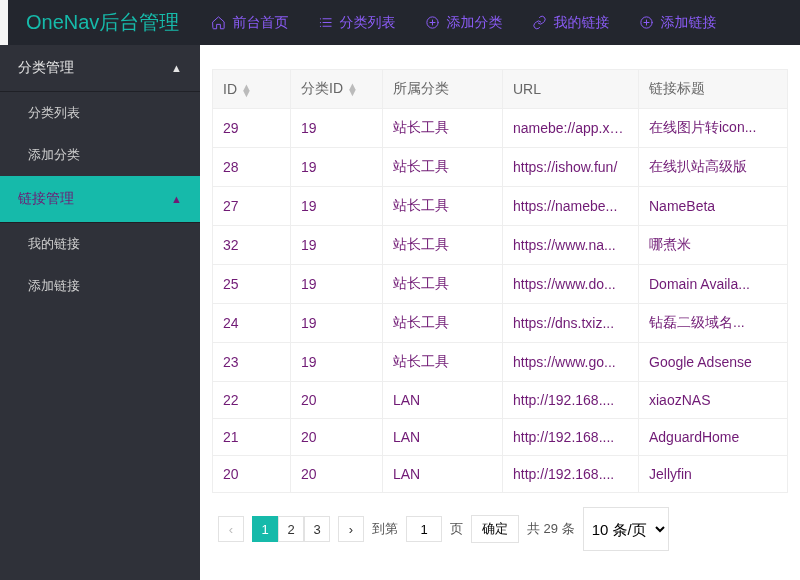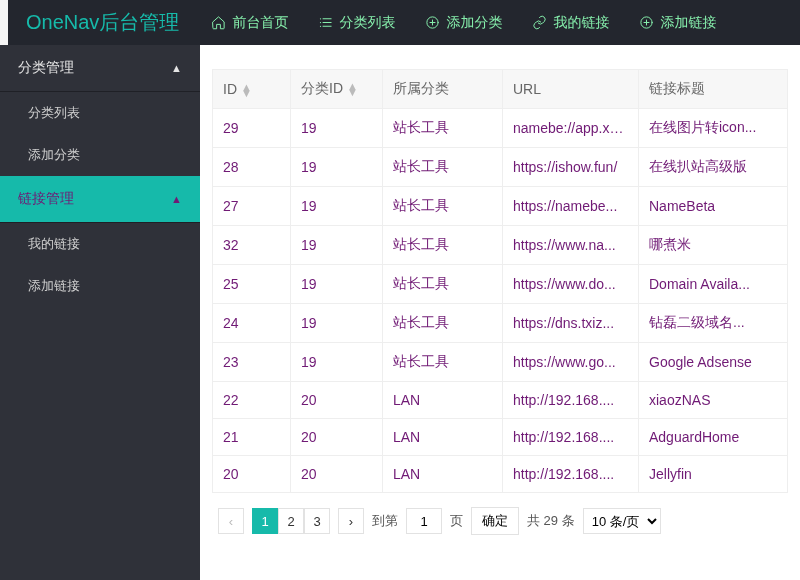--- a/index.html
+++ b/index.html
@@ -1,37 +1,37 @@
 <!DOCTYPE html>
 <html><head>
 <meta charset="utf-8">
 <style>
   * { box-sizing: border-box; margin: 0; padding: 0; }
   body { font-family: "Helvetica Neue", Arial, "PingFang SC", "Microsoft YaHei", sans-serif; font-size: 14px; color: #333; background: #f5f5f5; width: 800px; height: 580px; overflow: hidden; }
   .top { height: 45px; background: #23262e; display: flex; align-items: center; color: #eee; margin-left: 8px; }
   .brand { color: #16baaa; font-size: 20px; padding: 0 18px; white-space: nowrap; }
   .topnav { display: flex; gap: 2px; }
-  .topnav .titem { display: flex; align-items: center; gap: 6px; padding: 0 14px; height: 45px; color: #86efac; cursor: pointer; font-size: 14px; }
+  .topnav .titem { display: flex; align-items: center; gap: 6px; padding: 0 14px; height: 45px; color: #8b5cf6; cursor: pointer; font-size: 14px; }
   .shell { display: flex; height: 535px; }
   .sidebar { width: 200px; background: #2f3139; color: #e5e5e5; flex-shrink: 0; }
   .sidegroup { display: flex; align-items: center; justify-content: space-between; padding: 14px 18px; cursor: pointer; border-bottom: 1px solid #1f2026; }
   .sidegroup.active { background: #16baaa; color: #701a75; }
   .sidechild { padding: 12px 18px 12px 28px; cursor: pointer; font-size: 13px; color: #cfcfcf; }
   .caret { font-size: 11px; }
   .main { flex: 1; padding: 24px 12px 0 12px; background: #fff; }
   .table { width: 100%; border-collapse: collapse; table-layout: fixed; }
   .table th, .table td { border: 1px solid #eee; padding: 10px 10px; text-align: left; color: #701a75; white-space: nowrap; overflow: hidden; text-overflow: ellipsis; }
   .table th { background: #f7f7f7; color: #666; font-weight: normal; }
   .sort { color: #bbb; font-size: 11px; display: inline-flex; flex-direction: column; line-height: 6px; vertical-align: middle; margin-left: 4px; }
   .pager { display: flex; align-items: center; gap: 8px; padding: 14px 6px; color: #555; font-size: 13px; }
   .pgbtn { min-width: 26px; height: 26px; border: 1px solid #e2e2e2; background: #fff; display: inline-flex; align-items: center; justify-content: center; padding: 0 6px; cursor: pointer; color: #333; }
   .pgbtn.current { background: #16baaa; color: #fff; border-color: #16baaa; }
   .pgbtn.mute { color: #bbb; }
   .pginput { width: 36px; height: 26px; border: 1px solid #e2e2e2; text-align: center; font-size: 13px; }
-  .pgselect { height: 26px; border: 1px solid #e2e2e2; background: #fff; font-size: 13px; padding: 0 4px; }
+  .pgselect { height: 44px; border: 1px solid #e2e2e2; background: #fff; font-size: 15px; padding: 0 4px; }
   .ok { height: 28px; border: 1px solid #e2e2e2; background: #fff; padding: 0 10px; cursor: pointer; font-size: 13px; }
   svg { display: block; }
 </style>
 </head>
 <body>
 
 <div class="top">
   <div class="brand">OneNav后台管理</div>
   <div class="topnav" id="topnav">
       <div class="titem">

